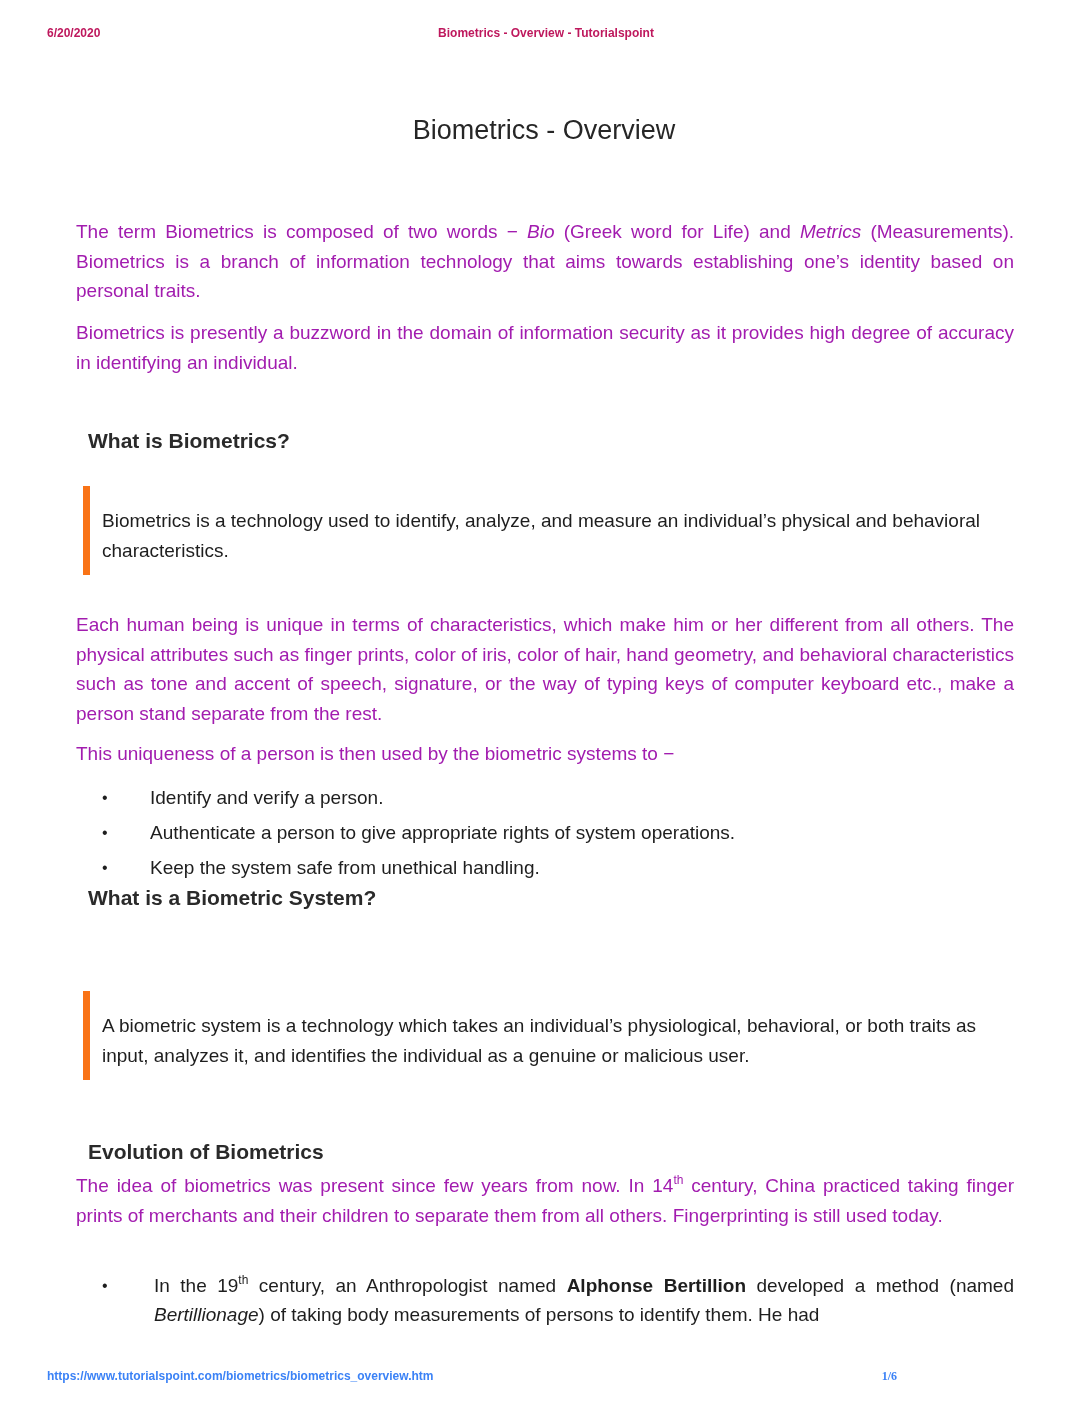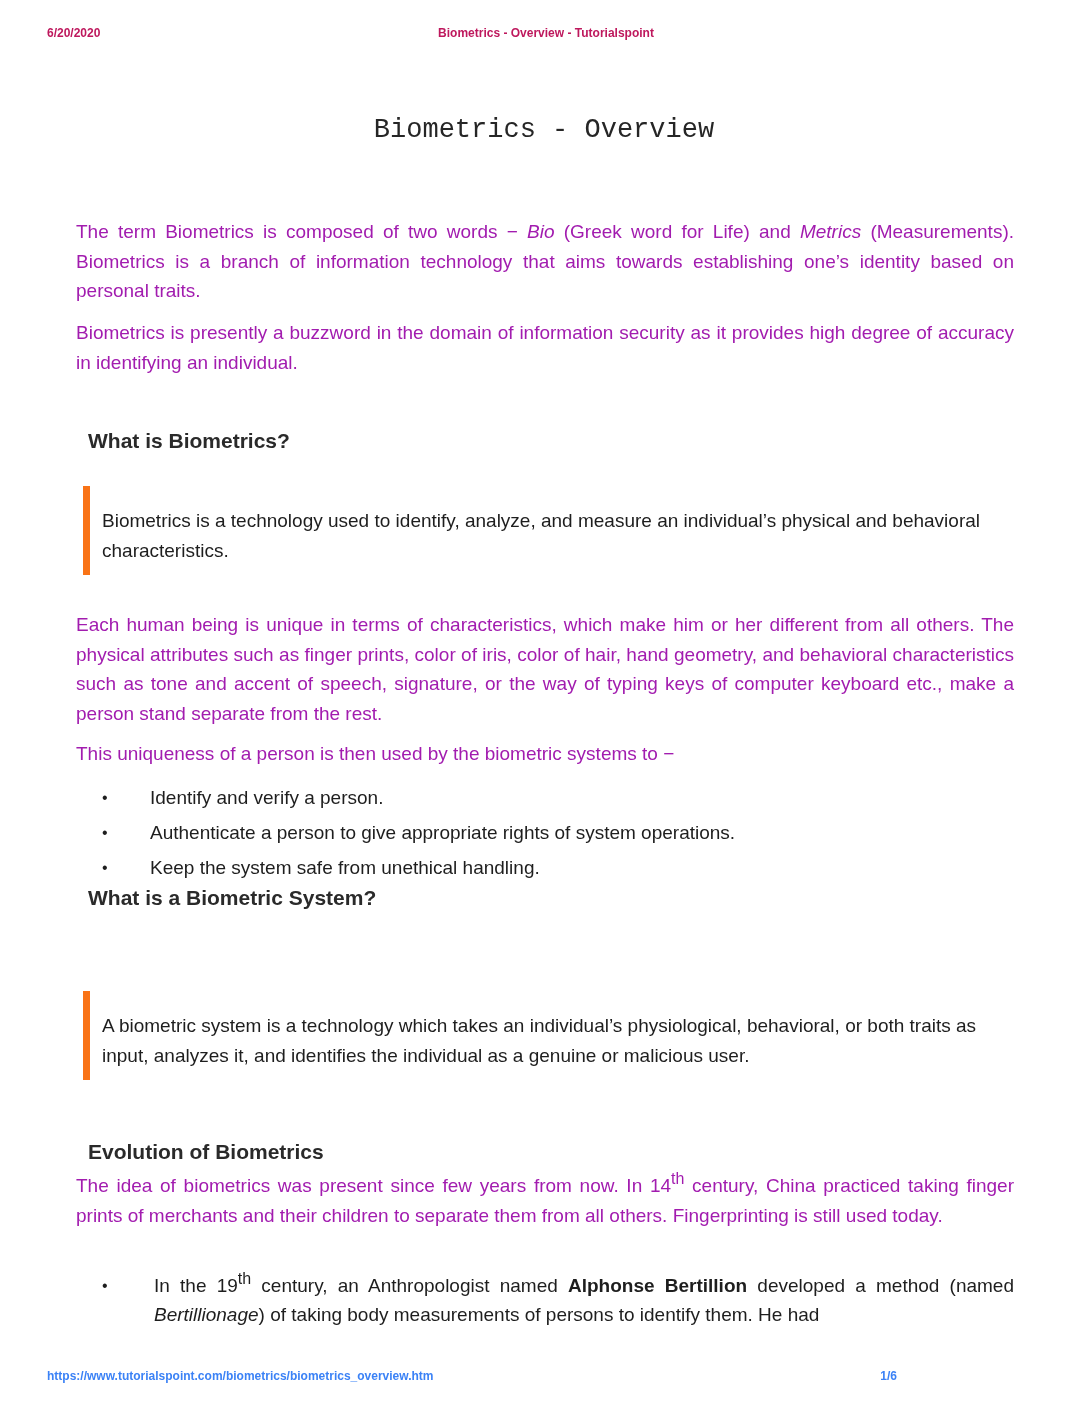--- a/index.html
+++ b/index.html
@@ -11,25 +11,25 @@
       position: absolute; top: 26px; left: 0; width: 1088px; height: 16px;
       font-size: 12px; font-weight: bold; color: #be185d;
     }
     .print-header .date { position: absolute; left: 47px; top: 0; }
     .print-header .doc-title { position: absolute; left: 0; width: 1088px; text-align: center; top: 0; padding-left: 4px; box-sizing: border-box; }
     .print-footer {
       position: absolute; top: 1369px; left: 0; width: 944px; height: 16px;
       font-size: 12px; font-weight: bold; color: #3b82f6;
     }
     .print-footer .url { position: absolute; left: 47px; }
-    .print-footer .page { position: absolute; right: 47px; }
+    .print-footer .page { position: absolute; right: 47px; font-family: Liberation Serif, serif; }
 
     .page-title {
       position: absolute; top: 97px; left: 0; width: 1088px; text-align: center;
-      font-size: 27px; font-weight: normal; color: #262626; font-family: Liberation Mono, monospace;
+      font-size: 27px; font-weight: normal; color: #262626;
     }
     p.body {
       margin: 0; font-size: 19px; line-height: 29.5px; text-align: justify;
       color: #a21caf;
     }
     .abs { position: absolute; left: 76px; width: 938px; }
     h2 {
       position: absolute; left: 72px; margin: 16px; font-size: 21px; font-weight: bold; color: #2a2a2a;
     }
     .quote {
@@ -39,21 +39,21 @@
     }
     .quote p { margin: 0; font-size: 19px; line-height: 29.5px; color: #1e1e1e; }
     ul.bullets { position: absolute; left: 76px; width: 938px; margin: 0; padding: 0; list-style: none; }
     ul.bullets li {
       position: relative; padding-left: 74px; font-size: 19px; line-height: 29px; color: #1e1e1e;
       margin-bottom: 6px; text-align: justify;
     }
     ul.bullets li .dot {
       position: absolute; left: 26px; top: 0; font-size: 16px;
     }
-    sup { font-size: 16px; line-height: 0; vertical-align: 8px; }
+    sup { font-size: 12px; line-height: 0; vertical-align: 8px; }
   </style>
 </head>
 <body>
 
 <div class="print-header">
   <span class="date">6/20/2020</span>
   <span class="doc-title">Biometrics - Overview - Tutorialspoint</span>
 </div>
 
 <h1 class="page-title">Biometrics - Overview</h1>

